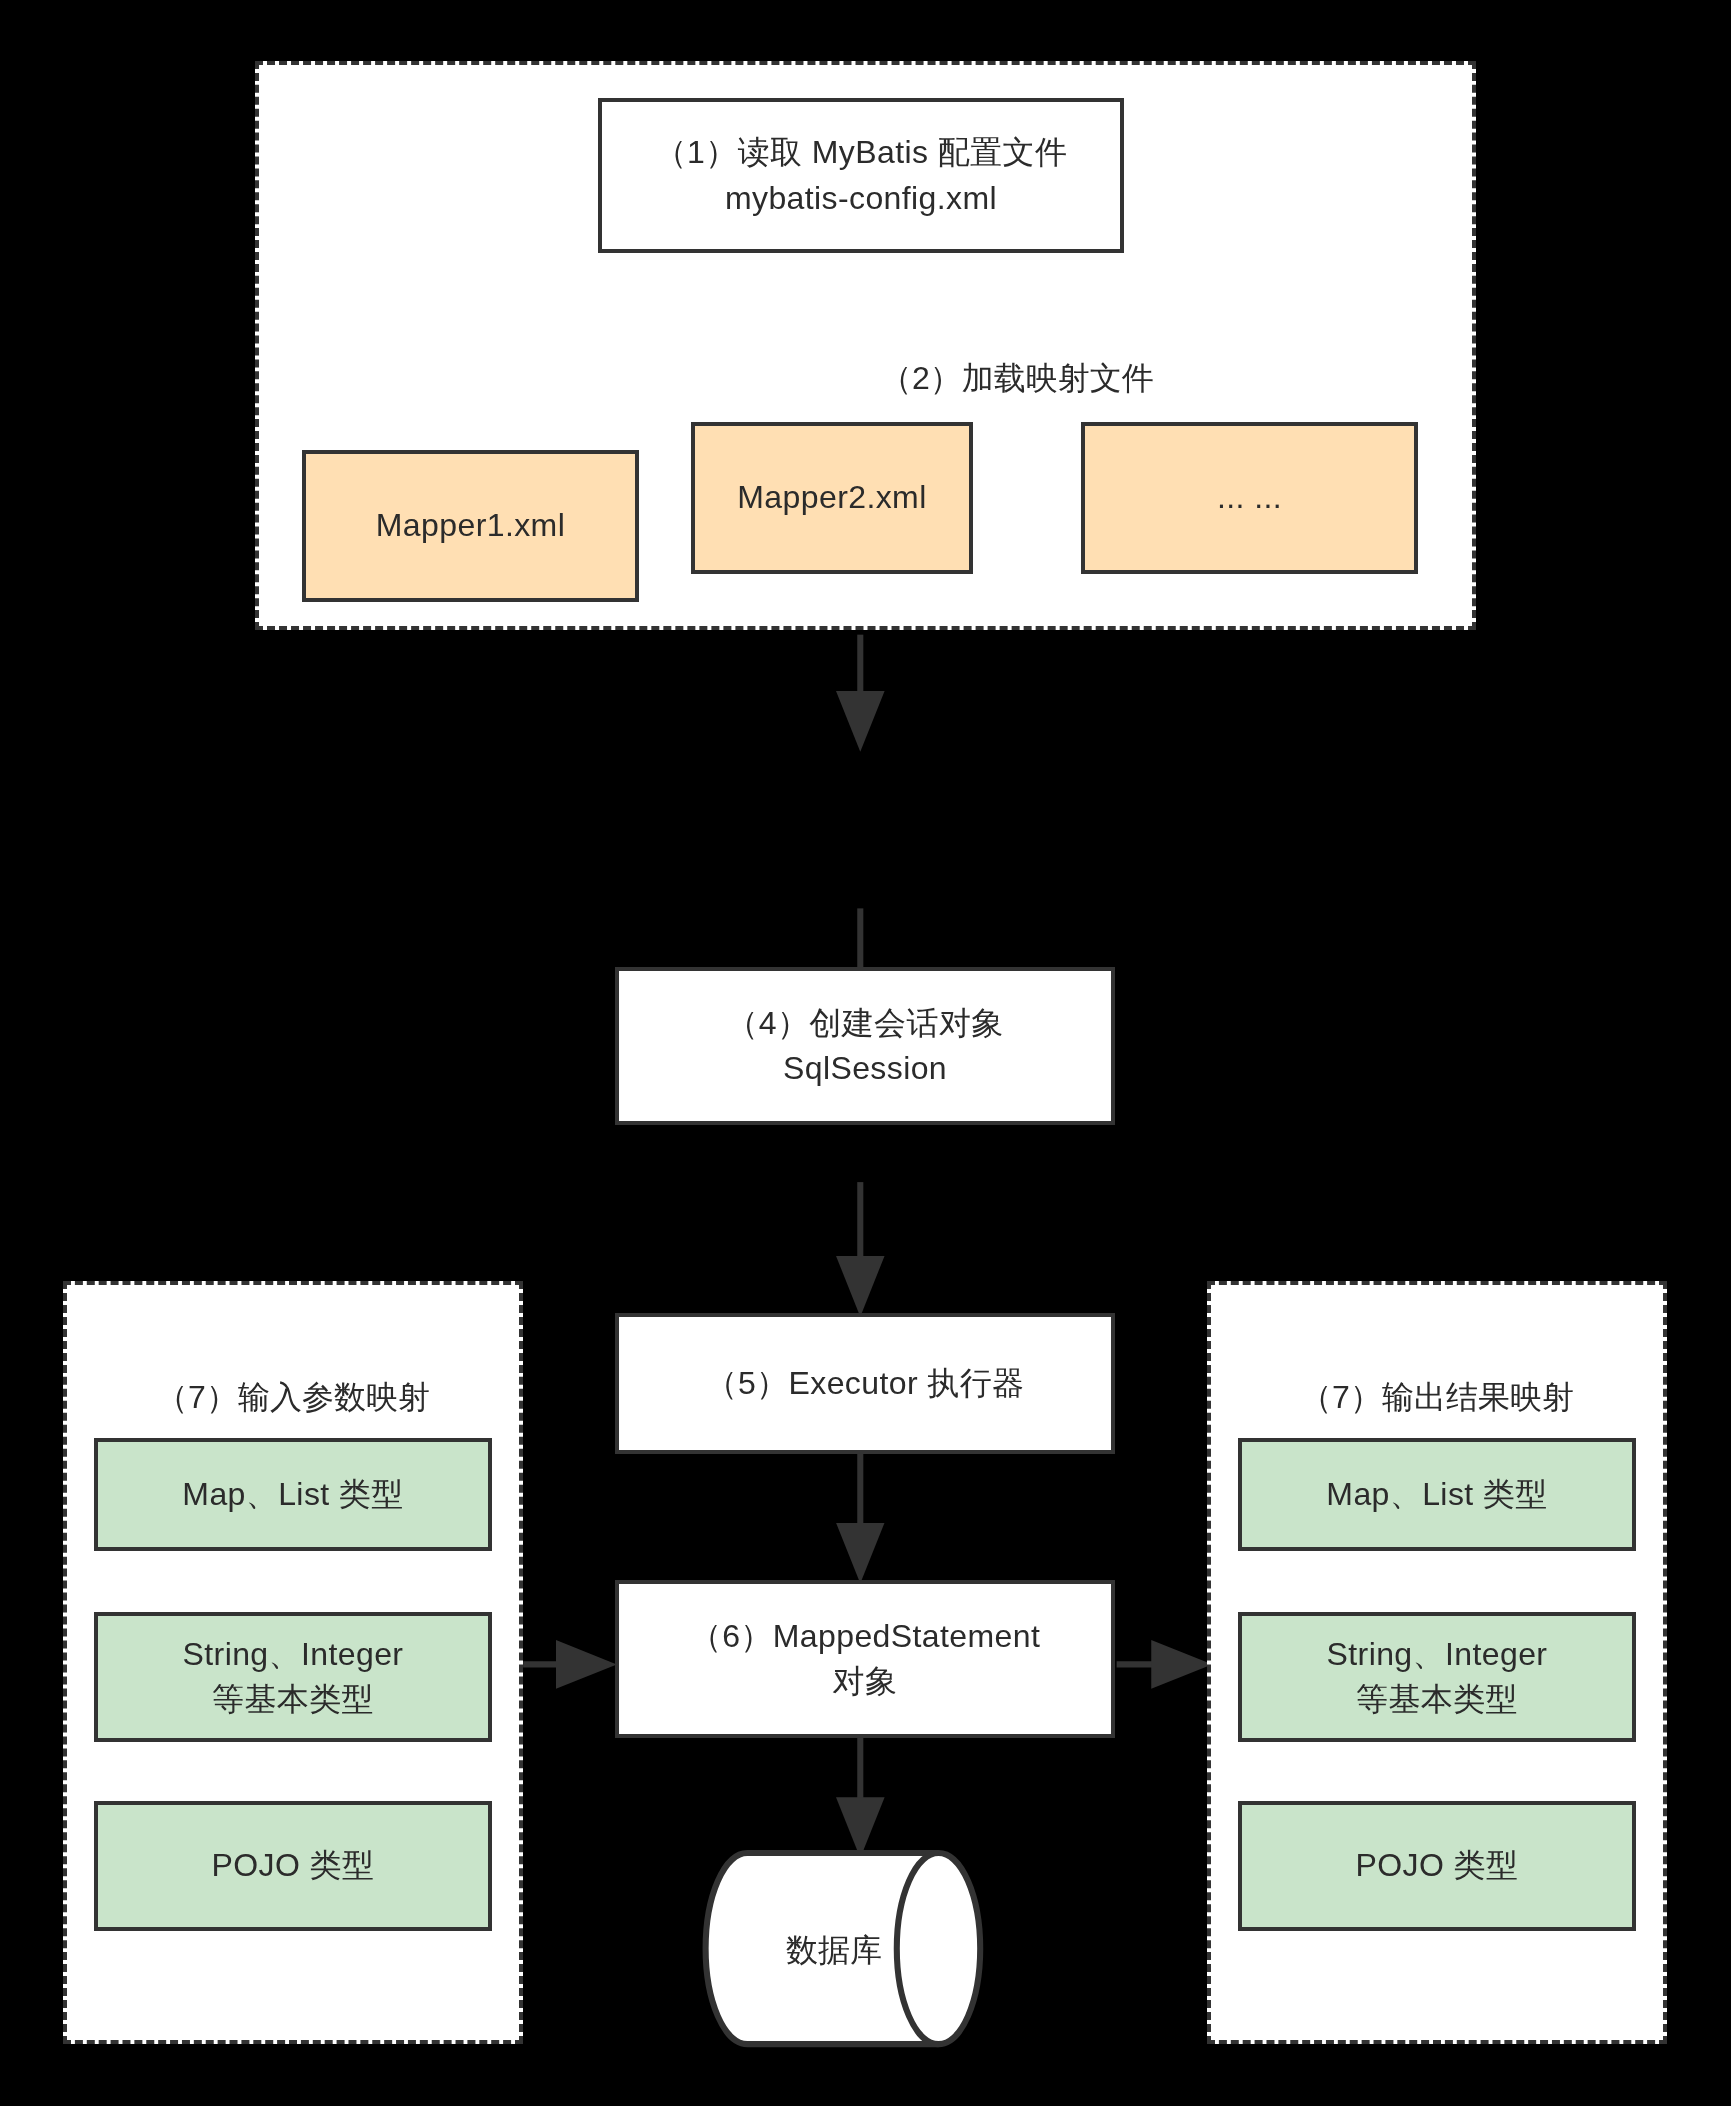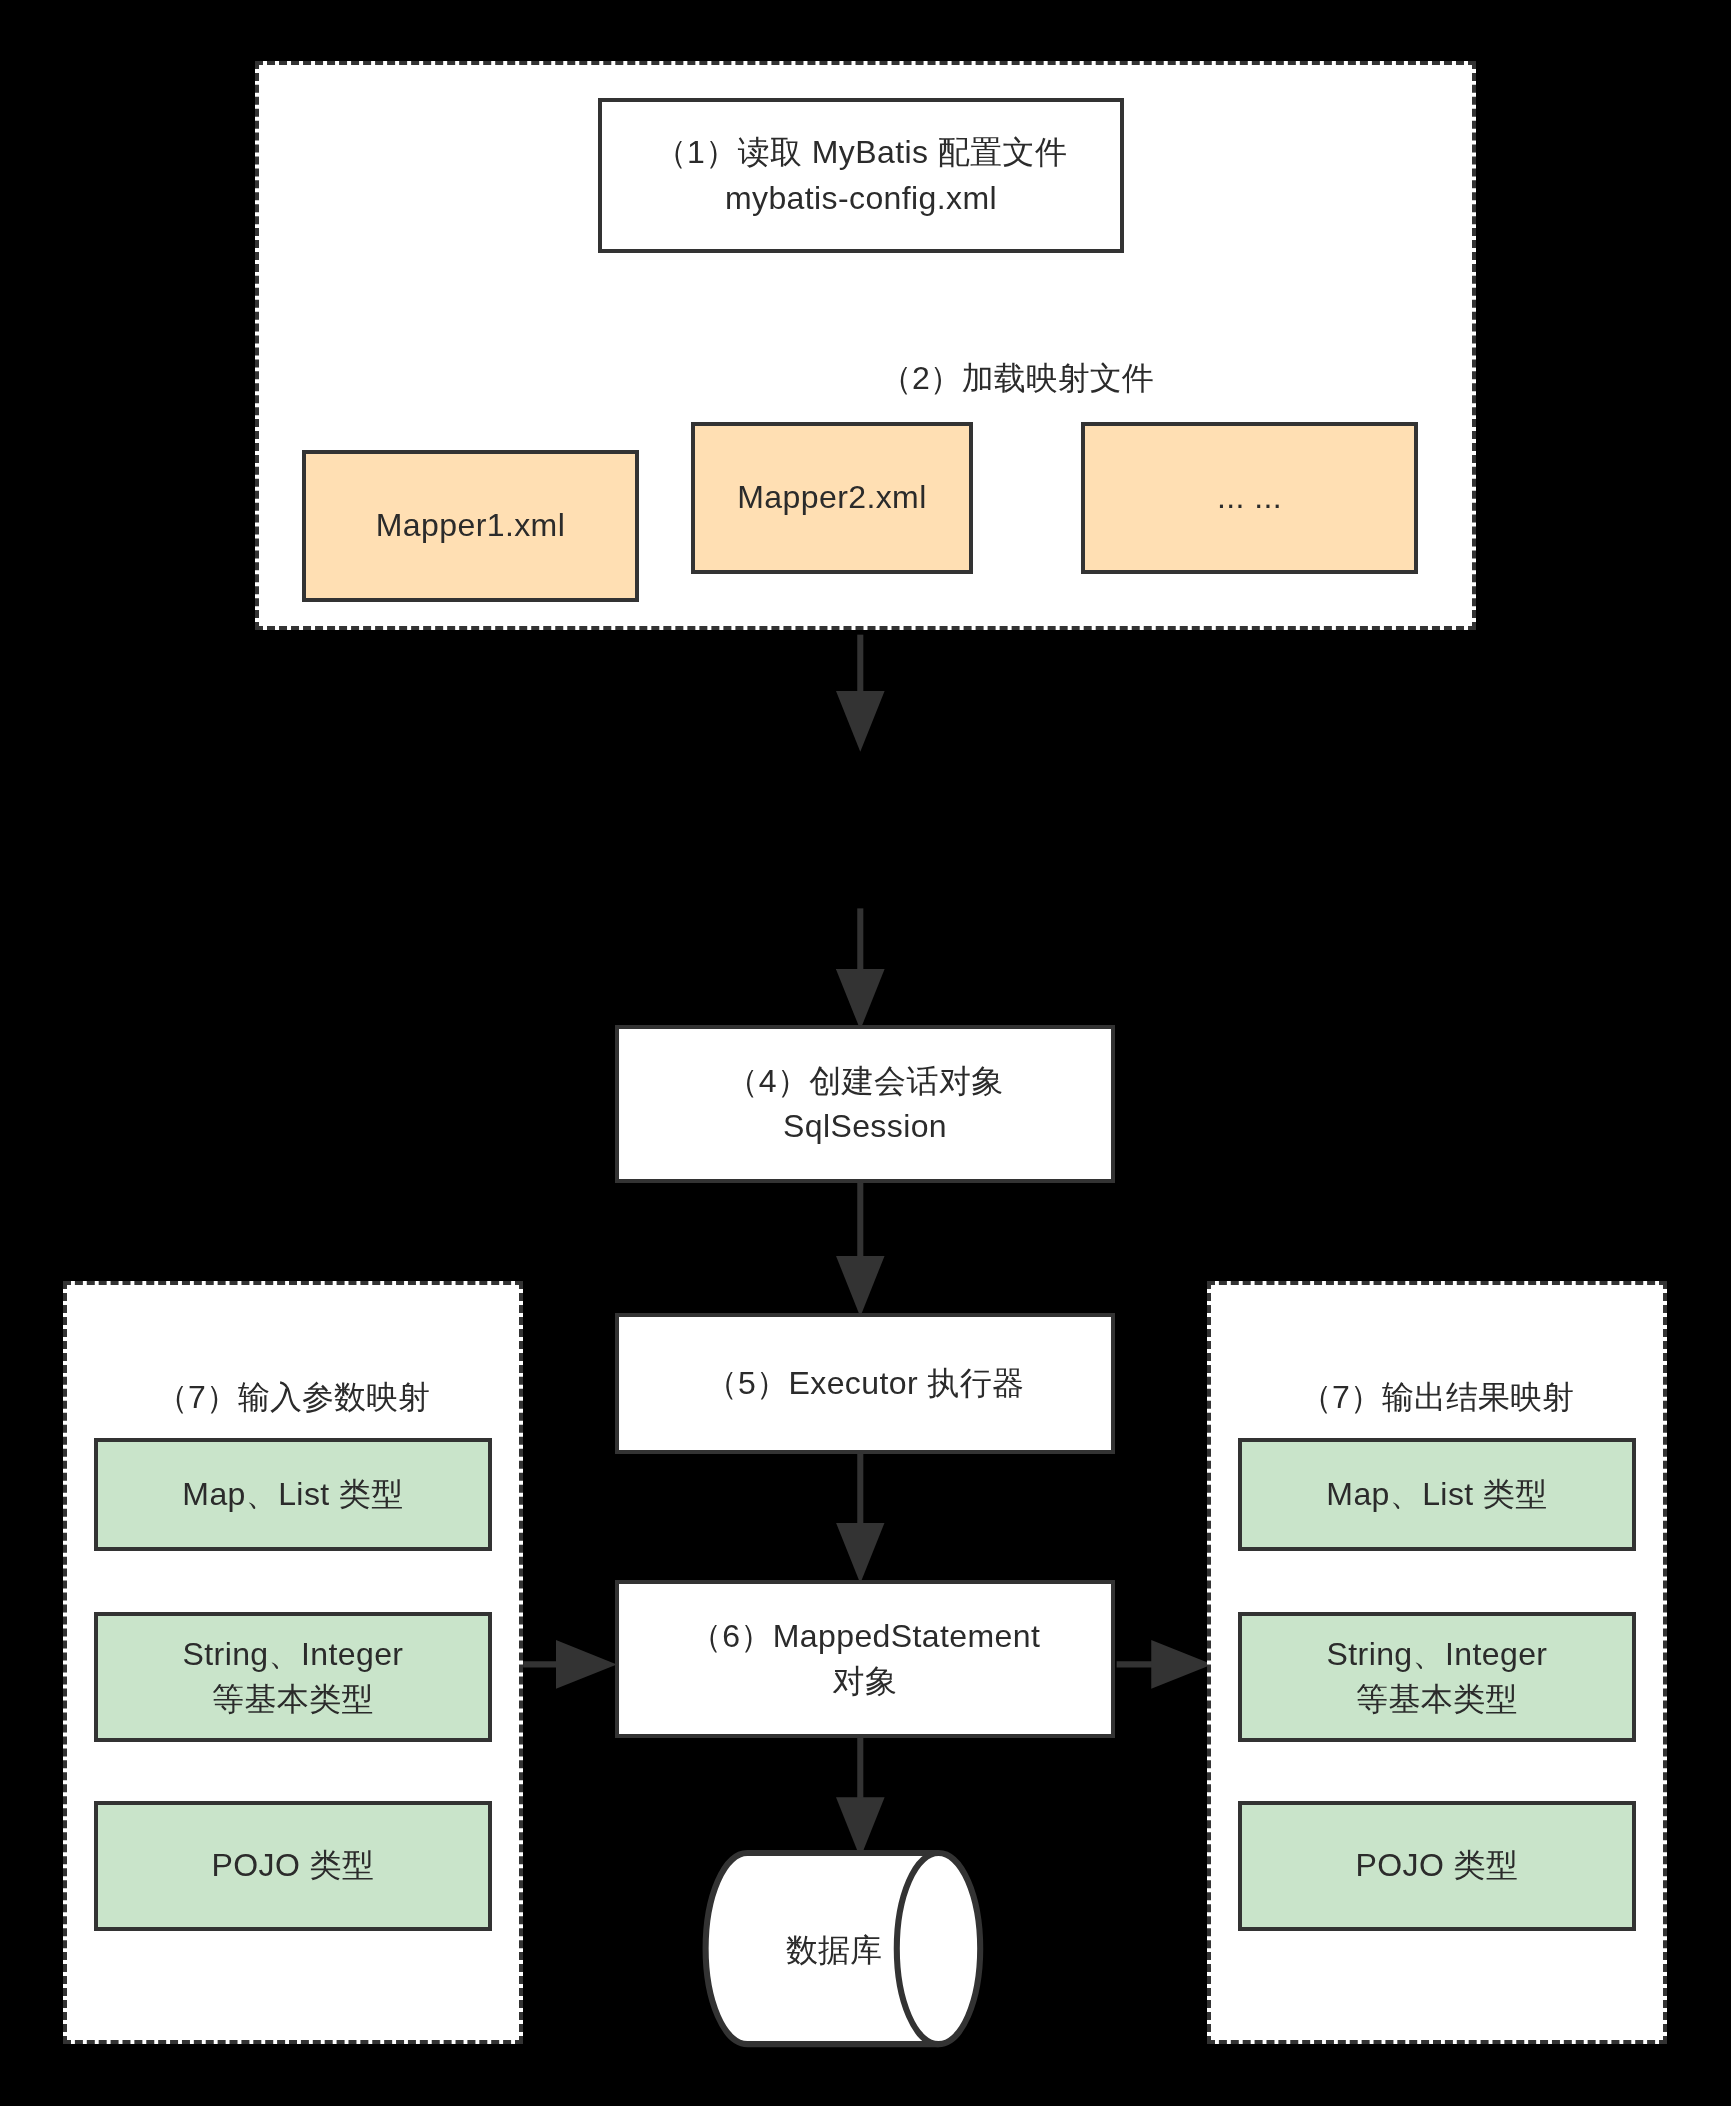--- a/index.html
+++ b/index.html
@@ -121,21 +121,21 @@
     <span>Mapper1.xml</span>
   </div>
   <div class="node orange" style="left:691px; top:422px; width:282px; height:152px;">
     <span>Mapper2.xml</span>
   </div>
   <div class="node orange" style="left:1081px; top:422px; width:337px; height:152px;">
     <span>... ...</span>
   </div>
 
 
-  <div class="node" style="left:615px; top:1025px; width:500px; height:158px; flex-direction:column;">
+  <div class="node" style="left:615px; top:967px; width:500px; height:158px; flex-direction:column;">
     <span>（4）创建会话对象</span>
     <span>SqlSession</span>
   </div>
 
   <div class="node" style="left:615px; top:1313px; width:500px; height:141px;">
     <span>（5）Executor 执行器</span>
   </div>
 
   <div class="node" style="left:615px; top:1580px; width:500px; height:158px; flex-direction:column;">
     <span>（6）MappedStatement</span>

